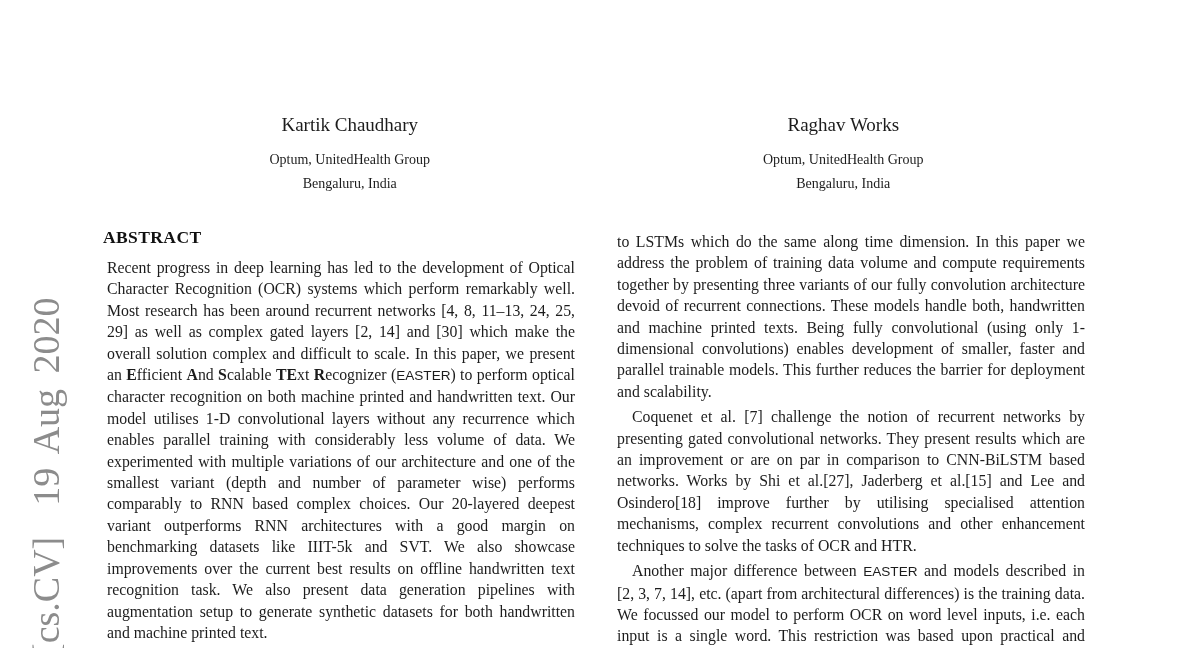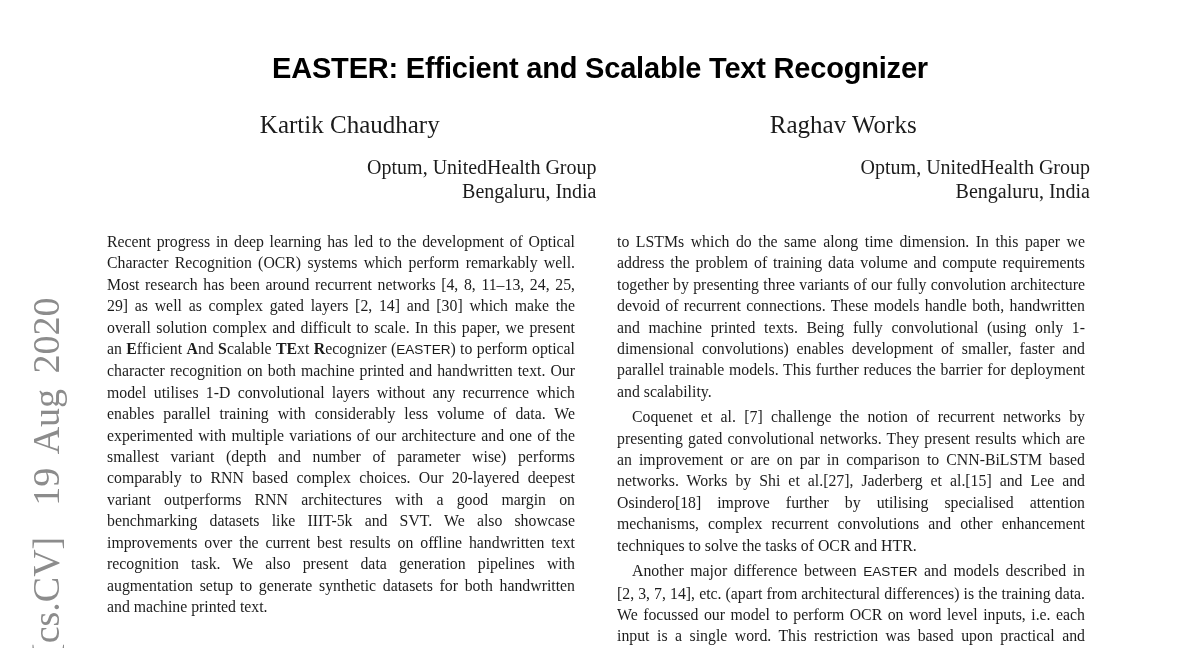--- a/index.html
+++ b/index.html
@@ -14,22 +14,22 @@
     font-size:38px; color:#8c8c8c; white-space:pre; word-spacing:6px;
     line-height:1.2;
   }
   .title {
     position:absolute; top:52px; left:0; width:1200px; margin:0;
     text-align:center; font-family:"Liberation Sans", sans-serif;
     font-weight:700; font-size:29px; letter-spacing:-0.2px; color:#000;
   }
   .authors { position:absolute; top:112px; left:103px; width:987px; display:flex; }
   .author { flex:1; text-align:center; }
-  .author-name { font-size:25px; line-height:26px; margin-bottom:18px; }
-  .author-line { font-size:20px; line-height:23.5px;text-align:right; }
+  .author-name { font-size:19px; line-height:26px; margin-bottom:10px; }
+  .author-line { font-size:14px; line-height:23.5px; }
   .cols { position:absolute; top:227px; left:103px; width:987px; display:flex; gap:34px; }
   .col { width:476px; }
   .abs-head {
     margin:0 0 9px 0; font-size:17.5px; font-weight:700;
     letter-spacing:0.4px; color:#111;
   }
   p.just {
     margin:4px; text-align:justify; font-size:15.8px; line-height:21.4px;
     color:#1c1c1c;
   }
@@ -38,37 +38,37 @@
   .rb { font-weight:700; }
   .rsans { font-family:"Liberation Sans", sans-serif; font-size:0.86em; }
 </style>
 </head>
 <body>
 
 <div class="page">
 
   <div class="arxiv-stamp">[cs.CV]  19 Aug 2020</div>
 
-  <h1 class="title">EASTER: Efficient and Scalable Text Recognizer</h1>
 
   <div class="authors">
     <div class="author">
       <div class="author-name">Kartik Chaudhary</div>
       <div class="author-line">Optum, UnitedHealth Group</div>
       <div class="author-line">Bengaluru, India</div>
     </div>
     <div class="author">
       <div class="author-name">Raghav Works</div>
       <div class="author-line">Optum, UnitedHealth Group</div>
       <div class="author-line">Bengaluru, India</div>
     </div>
   </div>
 
   <div class="cols">
     <div class="col">
+      <h2 class="abs-head">ABSTRACT</h2>
       <p class="just"><span>Recent progress in deep learning has led to the development of Optical Character Recognition (OCR) systems which perform remarkably well. Most research has been around recurrent networks [4, 8, 11–13, 24, 25, 29] as well as complex gated layers [2, 14] and [30] which make the overall solution complex and difficult to scale. In this paper, we present an </span><span class="rb">E</span><span>fficient </span><span class="rb">A</span><span>nd </span><span class="rb">S</span><span>calable </span><span class="rb">TE</span><span>xt </span><span class="rb">R</span><span>ecognizer (</span><span class="rsans">EASTER</span><span>) to perform optical character recognition on both machine printed and handwritten text. Our model utilises 1-D convolutional layers without any recurrence which enables parallel training with considerably less volume of data. We experimented with multiple variations of our architecture and one of the smallest variant (depth and number of parameter wise) performs comparably to RNN based complex choices. Our 20-layered deepest variant outperforms RNN architectures with a good margin on benchmarking datasets like IIIT-5k and SVT. We also showcase improvements over the current best results on offline handwritten text recognition task. We also present data generation pipelines with augmentation setup to generate synthetic datasets for both handwritten and machine printed text.</span></p>
     </div>
     <div class="col">
       <p class="just"><span>to LSTMs which do the same along time dimension. In this paper we address the problem of training data volume and compute requirements together by presenting three variants of our fully convolution architecture devoid of recurrent connections. These models handle both, handwritten and machine printed texts. Being fully convolutional (using only 1-dimensional convolutions) enables development of smaller, faster and parallel trainable models. This further reduces the barrier for deployment and scalability.</span></p>
       <p class="just indent"><span>Coquenet et al. [7] challenge the notion of recurrent networks by presenting gated convolutional networks. They present results which are an improvement or are on par in comparison to CNN-BiLSTM based networks. Works by Shi et al.[27], Jaderberg et al.[15] and Lee and Osindero[18] improve further by utilising specialised attention mechanisms, complex recurrent convolutions and other enhancement techniques to solve the tasks of OCR and HTR.</span></p>
       <p class="just indent"><span>Another major difference between </span><span class="rsans">EASTER</span><span> and models described in [2, 3, 7, 14], etc. (apart from architectural differences) is the training data. We focussed our model to perform OCR on word level inputs, i.e. each input is a single word. This restriction was based upon practical and deployment considerations of our application</span></p>
     </div>
   </div>
 
 </div>

